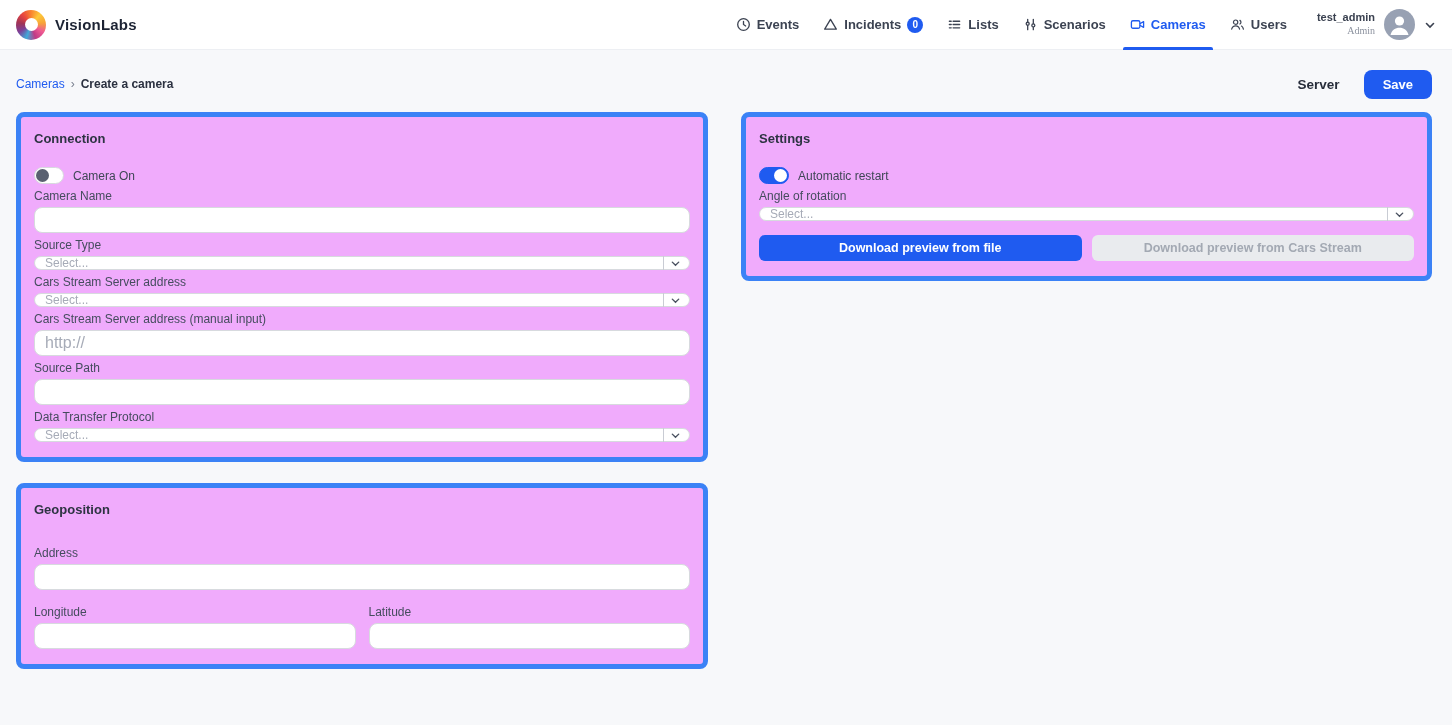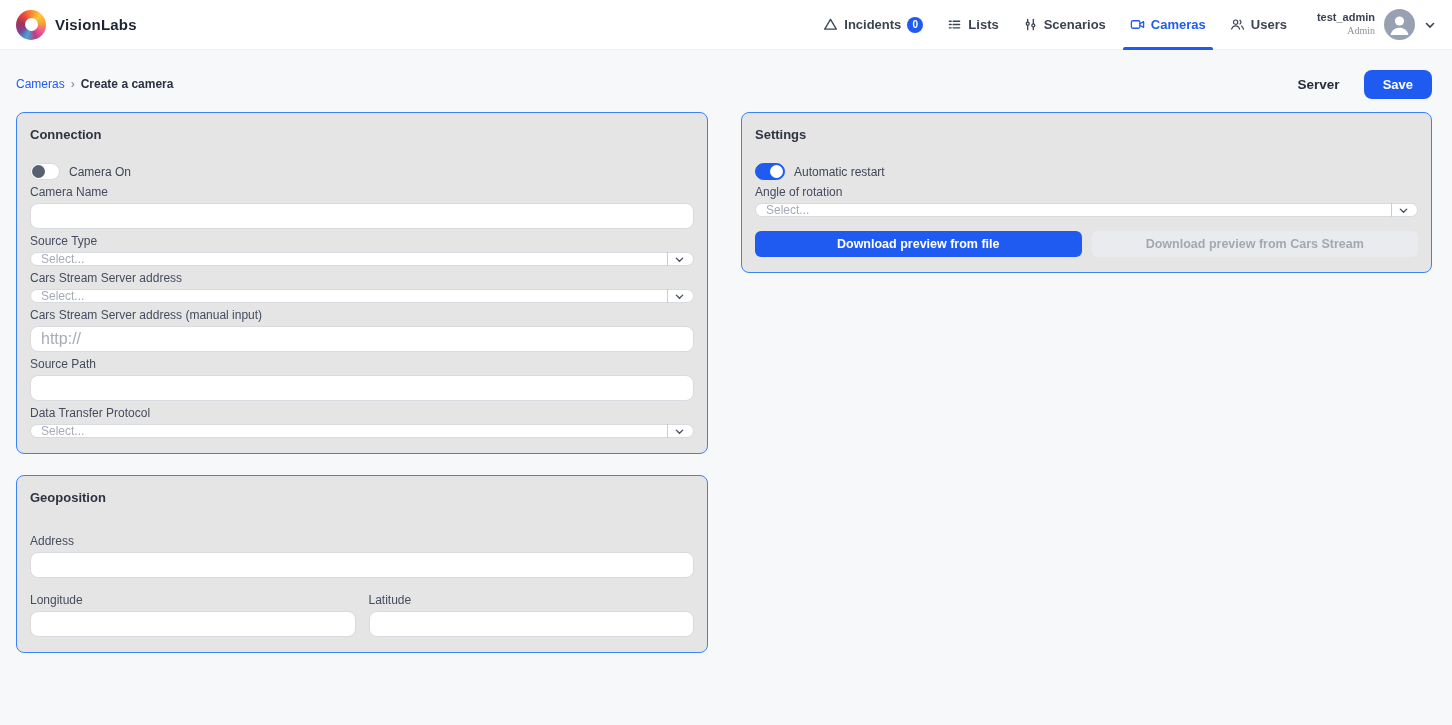--- a/index.html
+++ b/index.html
@@ -66,21 +66,21 @@
   }
   .btn-primary {
     background:#1f5bf0; color:#fff; border:none; font-family:inherit;
     font-size:13px; font-weight:600; border-radius:8px; padding:7px 19px; cursor:pointer;
   }
   
   .columns { display:flex; gap:33px; padding:12px 20px 0 16px; align-items:flex-start; }
   .col-left { width:692px; flex:0 0 692px; }
   .col-right { flex:1; }
   .card {
-    background:#e5e5e5; border:1px solid #3b82f6; border-radius:8px;
+    background:#f0abfc; border:5px solid #3b82f6; border-radius:8px;
     padding:14px 13px 15px 13px;
   }
   .card + .card { margin-top:21px; }
   .card h2 { font-size:13px; font-weight:700; color:#2d3342; }
   
   .toggle-row { display:flex; align-items:center; margin-top:21px; }
   .toggle {
     width:30px; height:17px; border-radius:17px; position:relative; cursor:pointer;
     display:inline-block; flex:0 0 auto;
   }
@@ -125,20 +125,29 @@
 </head>
 <body>
 
 <header class="navbar">
   <div class="brand">
     <span class="logo"></span>
     <span class="brand-name">VisionLabs</span>
   </div>
 
   <nav class="nav">
+    <div class="nav-item">
+      <span style="display:flex;">
+        <svg width="15" height="15" viewBox="0 0 16 16" fill="none" stroke="currentColor" stroke-width="1.4">
+          <circle cx="8" cy="8" r="6.2"></circle>
+            <path d="M8 4.8V8l2.3 1.6" stroke-linecap="round"></path>
+        </svg>
+      </span>
+      <span>Events</span>
+    </div>
 
     <div class="nav-item">
       <span style="display:flex;">
         <svg width="15" height="15" viewBox="0 0 16 16" fill="none" stroke="currentColor" stroke-width="1.4">
           <path d="M8 2.6 14.2 13H1.8L8 2.6z" stroke-linejoin="round"></path>
         </svg>
       </span>
       <span>Incidents</span>
       <span class="badge">0</span>
     </div>

